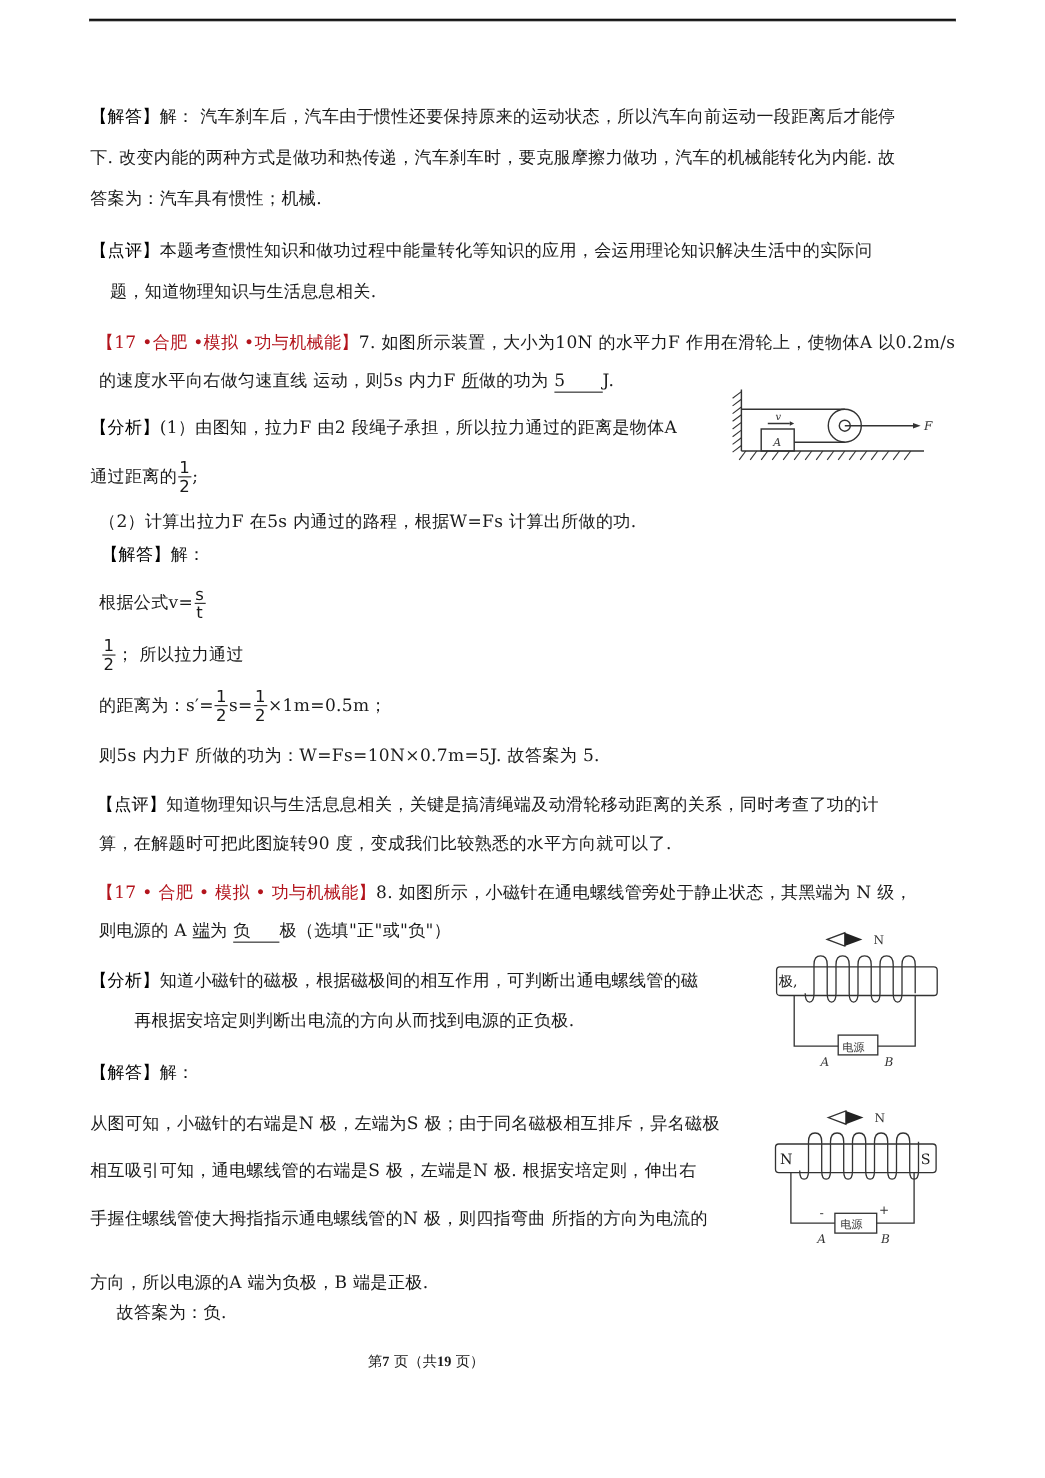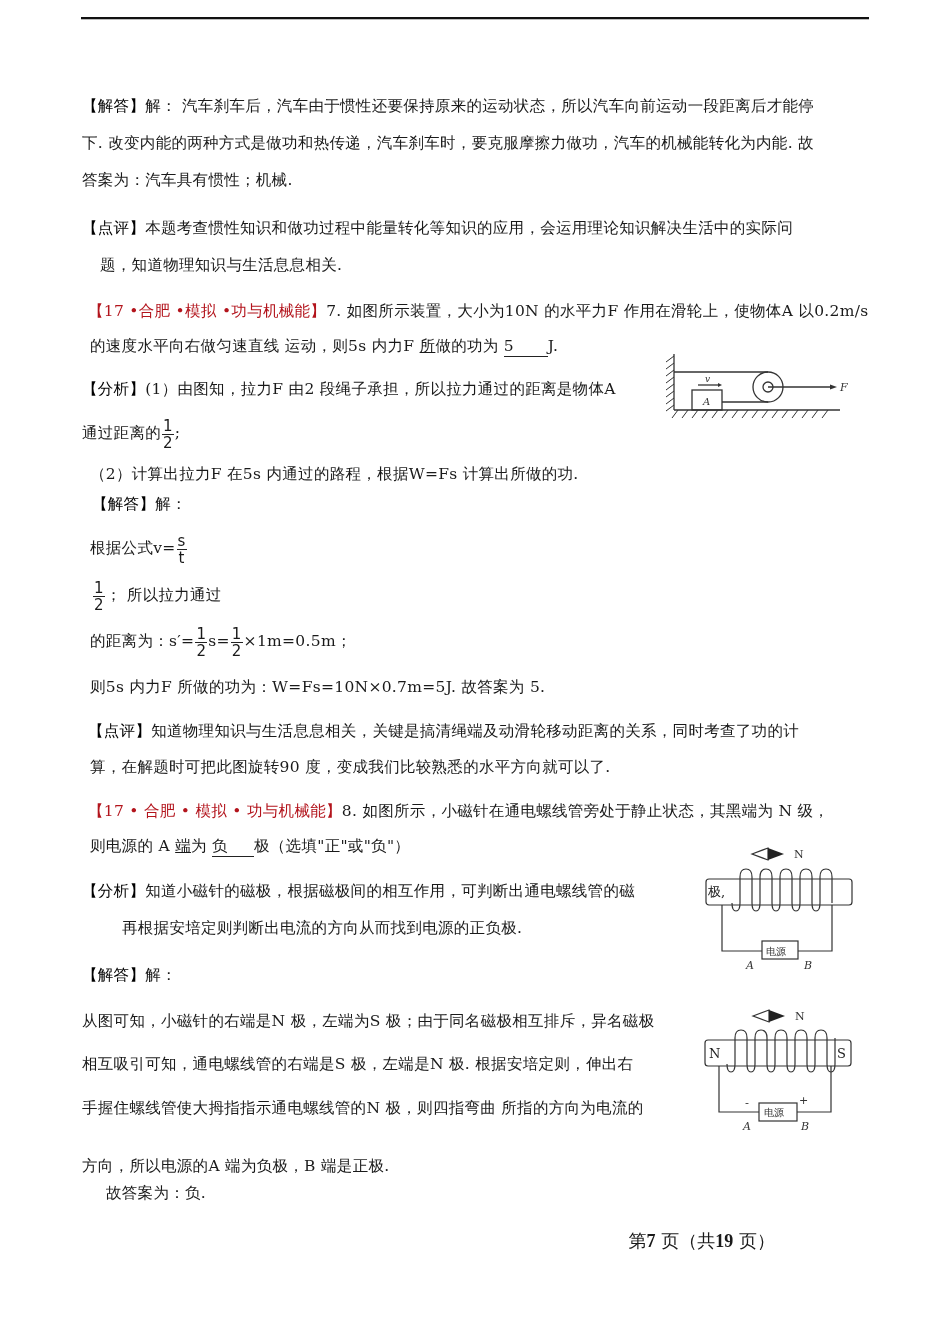--- a/index.html
+++ b/index.html
@@ -6,21 +6,21 @@
   body { width:950px; height:1344px; position:relative; overflow:hidden;
          font-family:"DejaVu Serif","Liberation Serif",serif; color:#1a1a1a; font-size:15.5px; }
   .rule { position:absolute; left:81px; top:17px; width:788px; height:2px; background:#111; border-bottom:1px solid #bbb; }
   .line { position:absolute; left:82px; white-space:nowrap; line-height:20px; letter-spacing:0.3px; }
   .tag-blue { color:#000000; }
   .tag-red { color:#b3141c; }
   .blank { display:inline-block; border-bottom:1px solid #222; text-align:left; }
   .frac { display:inline-block; vertical-align:middle; text-align:center; line-height:16px; font-family:"DejaVu Sans","Liberation Sans",sans-serif; font-size:15px; margin:0 1px; }
   .frac .num { display:block; border-bottom:1px solid #222; padding:0 1px; }
   .frac .den { display:block; }
-  .footer { position:absolute; top:1229px; left:0; width:775px; text-align:right; font-size:18px; }
+  .footer { position:absolute; top:1229px; left:0; width:775px; text-align:center; font-size:13px; }
   .footer b { font-family:"Liberation Serif",serif; }
   .fig { position:absolute; }
   u { text-decoration:underline; }
 </style>
 </head>
 <body>
 
 <div class="rule"></div>
 
 <div class="line" style="top:96px;"><span class="tag-blue">【解答】</span><span>解：  汽车刹车后，汽车由于惯性还要保持原来的运动状态，所以汽车向前运动一段距离后才能停</span></div>

